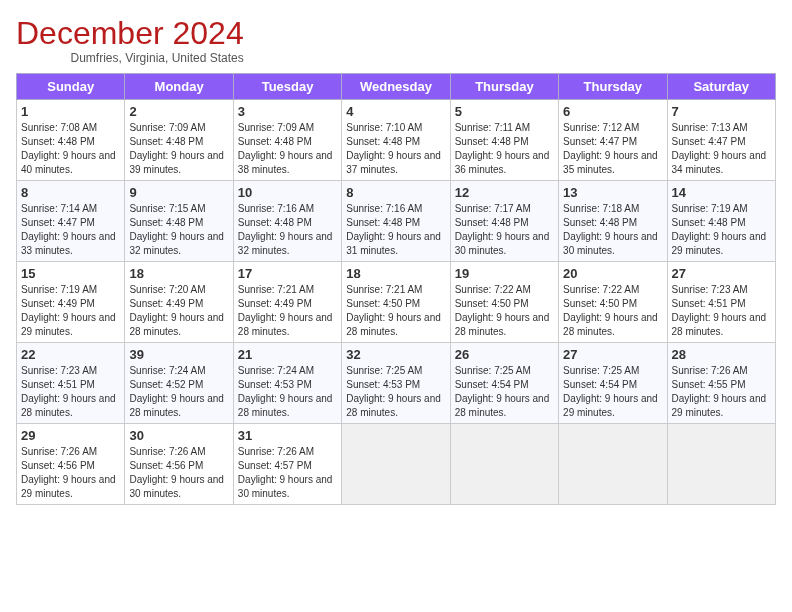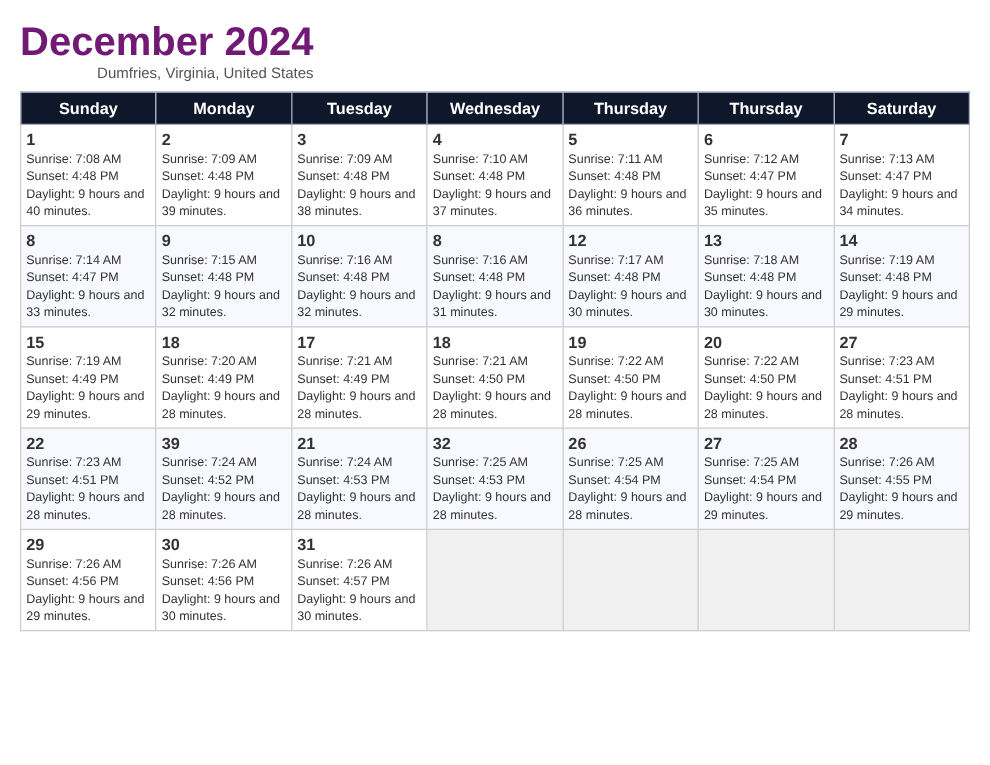--- a/index.html
+++ b/index.html
@@ -46,35 +46,35 @@
       border-right: 8px solid transparent;
       border-bottom: 14px solid #1a6db5;
       margin-left: 2px;
       margin-bottom: 2px;
     }
     .title-block {
       text-align: right;
     }
     .month-title {
       font-size: 32px;
-      font-weight: bold;
-      color: #701a75;
+      font-weight: normal;
+      color: #b91c1c;
       line-height: 1.1;
     }
     .location {
       font-size: 12px;
       color: #555;
     }
     table {
       width: 100%;
       border-collapse: collapse;
       table-layout: fixed;
     }
     th {
-      background-color: #0f172a;
+      background-color: #8b5cf6;
       color: #fff;
       font-size: 13px;
       font-weight: bold;
       padding: 5px 4px;
       text-align: center;
       border: 1px solid #aac;
     }
     td {
       border: 1px solid #ccc;
       vertical-align: top;

